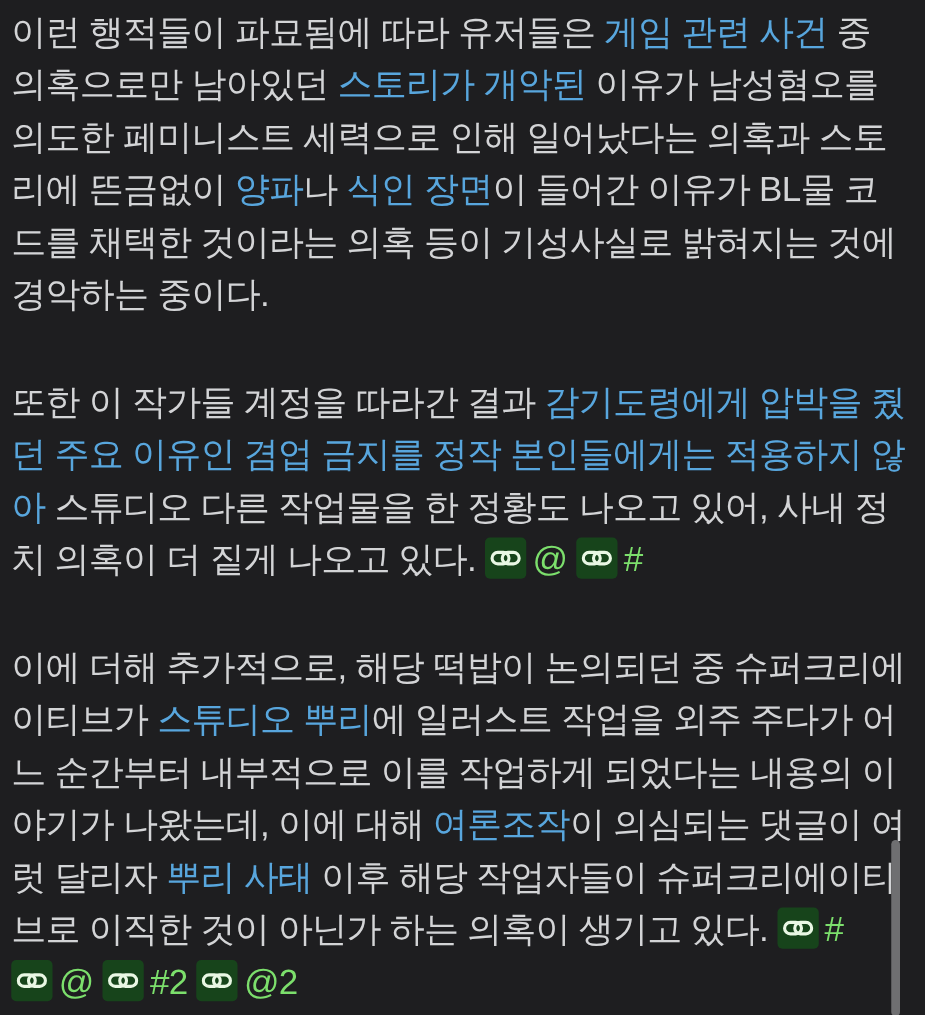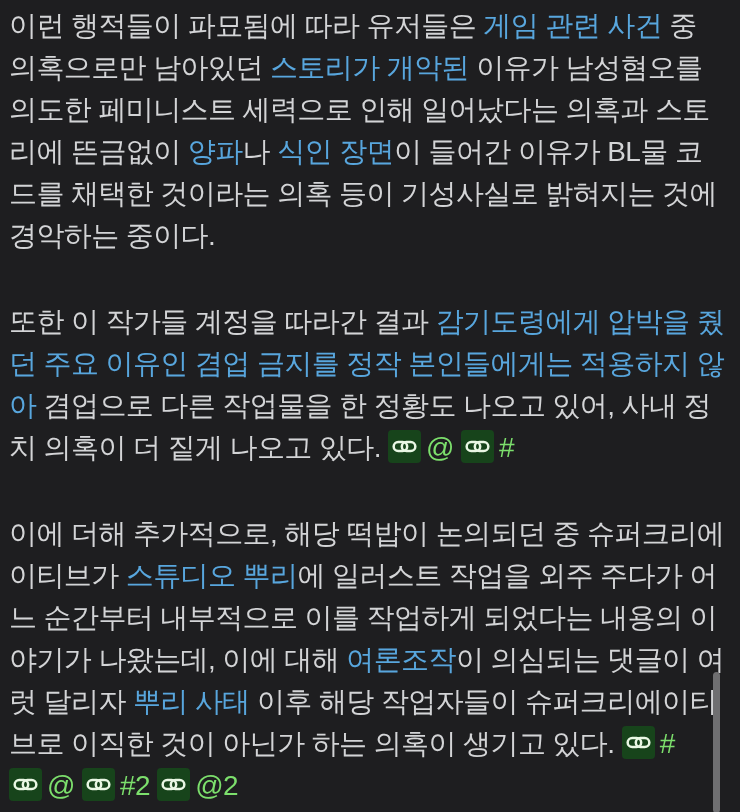--- a/index.html
+++ b/index.html
@@ -49,21 +49,21 @@
     background:var(--scrollbar);
     border-radius:4px;
   }
 </style>
 </head>
 <body>
 
 <main>
   <div id="paragraphs">
       <p class="para"><span>이런 행적들이 파묘됨에 따라 유저들은 </span><a class="link-internal">게임 관련 사건</a><span> 중 의혹으로만 남아있던 </span><a class="link-internal">스토리가 개악된</a><span> 이유가 남성혐오를 의도한 페미니스트 세력으로 인해 일어났다는 의혹과 스토리에 뜬금없이 </span><a class="link-internal">양파</a><span>나 </span><a class="link-internal">식인 장면</a><span>이 들어간 이유가 BL물 코드를 채택한 것이라는 의혹 등이 기성사실로 밝혀지는 것에 경악하는 중이다.</span></p>
-      <p class="para"><span>또한 이 작가들 계정을 따라간 결과 </span><a class="link-internal">감기도령에게 압박을 줬던 주요 이유인 겸업 금지를 정작 본인들에게는 적용하지 않아</a><span> 겸업으로 다른 작업물을 한 정황도 나오고 있어, 사내 정치 의혹이 더 짙게 나오고 있다. </span><a class="ext-group"><span class="ext-icon"><svg width="25" height="25" viewBox="0 0 24 24" fill="none" stroke="#e9f7e4" stroke-width="2.4">
+      <p class="para"><span>또한 이 작가들 계정을 따라간 결과 </span><a class="link-internal">감기도령에게 압박을 줬던 주요 이유인 겸업 금지를 정작 본인들에게는 적용하지 않아</a><span> 스튜디오 다른 작업물을 한 정황도 나오고 있어, 사내 정치 의혹이 더 짙게 나오고 있다. </span><a class="ext-group"><span class="ext-icon"><svg width="25" height="25" viewBox="0 0 24 24" fill="none" stroke="#e9f7e4" stroke-width="2.4">
               <rect x="1.6" y="7.6" width="13" height="8.8" rx="4.4"></rect>
               <rect x="9.4" y="7.6" width="13" height="8.8" rx="4.4"></rect>
             </svg></span><span class="ext-label">@</span></a> <a class="ext-group"><span class="ext-icon"><svg width="25" height="25" viewBox="0 0 24 24" fill="none" stroke="#e9f7e4" stroke-width="2.4">
               <rect x="1.6" y="7.6" width="13" height="8.8" rx="4.4"></rect>
               <rect x="9.4" y="7.6" width="13" height="8.8" rx="4.4"></rect>
             </svg></span><span class="ext-label">#</span></a> </p>
       <p class="para"><span>이에 더해 추가적으로, 해당 떡밥이 논의되던 중 슈퍼크리에이티브가 </span><a class="link-internal">스튜디오 뿌리</a><span>에 일러스트 작업을 외주 주다가 어느 순간부터 내부적으로 이를 작업하게 되었다는 내용의 이야기가 나왔는데, 이에 대해 </span><a class="link-internal">여론조작</a><span>이 의심되는 댓글이 여럿 달리자 </span><a class="link-internal">뿌리 사태</a><span> 이후 해당 작업자들이 슈퍼크리에이티브로 이직한 것이 아닌가 하는 의혹이 생기고 있다. </span><a class="ext-group"><span class="ext-icon"><svg width="25" height="25" viewBox="0 0 24 24" fill="none" stroke="#e9f7e4" stroke-width="2.4">
               <rect x="1.6" y="7.6" width="13" height="8.8" rx="4.4"></rect>
               <rect x="9.4" y="7.6" width="13" height="8.8" rx="4.4"></rect>
             </svg></span><span class="ext-label">#</span></a> <a class="ext-group"><span class="ext-icon"><svg width="25" height="25" viewBox="0 0 24 24" fill="none" stroke="#e9f7e4" stroke-width="2.4">

